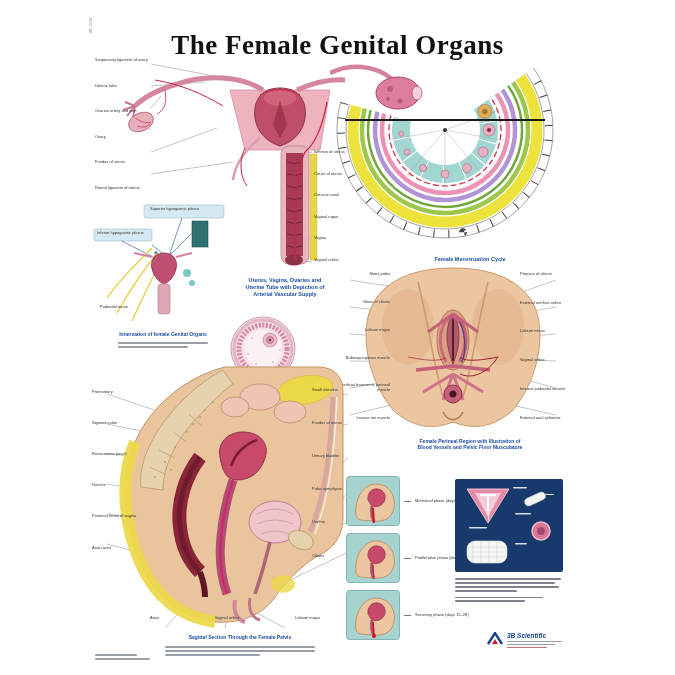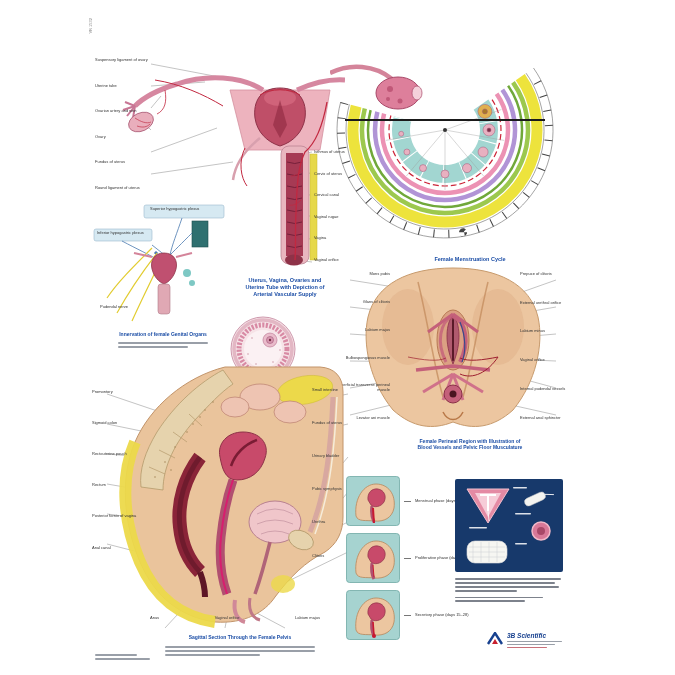--- a/index.html
+++ b/index.html
@@ -22,20 +22,21 @@
   .lead{width:7px;border-top:.5px solid #777;}
   .brand{font-size:6.5px;font-weight:bold;color:#18418f;font-style:italic;}
   svg{display:block;}
 </style>
 </head>
 <body>
 
 <div class="poster">
 
   <div class="abs catalog">VR 1532</div>
+  <h1 class="abs title">The Female Genital Organs</h1>
 
   <svg class="abs" style="left:95px;top:50px" width="250" height="225" viewBox="0 0 250 225">
     <g stroke="#888" stroke-width="0.5">
       <line x1="56" y1="14" x2="140" y2="30"></line>
         <line x1="56" y1="36" x2="110" y2="32"></line>
       <line x1="56" y1="58" x2="66" y2="46"></line>
         <line x1="56" y1="80" x2="46" y2="70"></line>
       <line x1="56" y1="102" x2="122" y2="78"></line>
         <line x1="56" y1="124" x2="138" y2="112"></line>
       <line x1="217" y1="102" x2="200" y2="105"></line>

